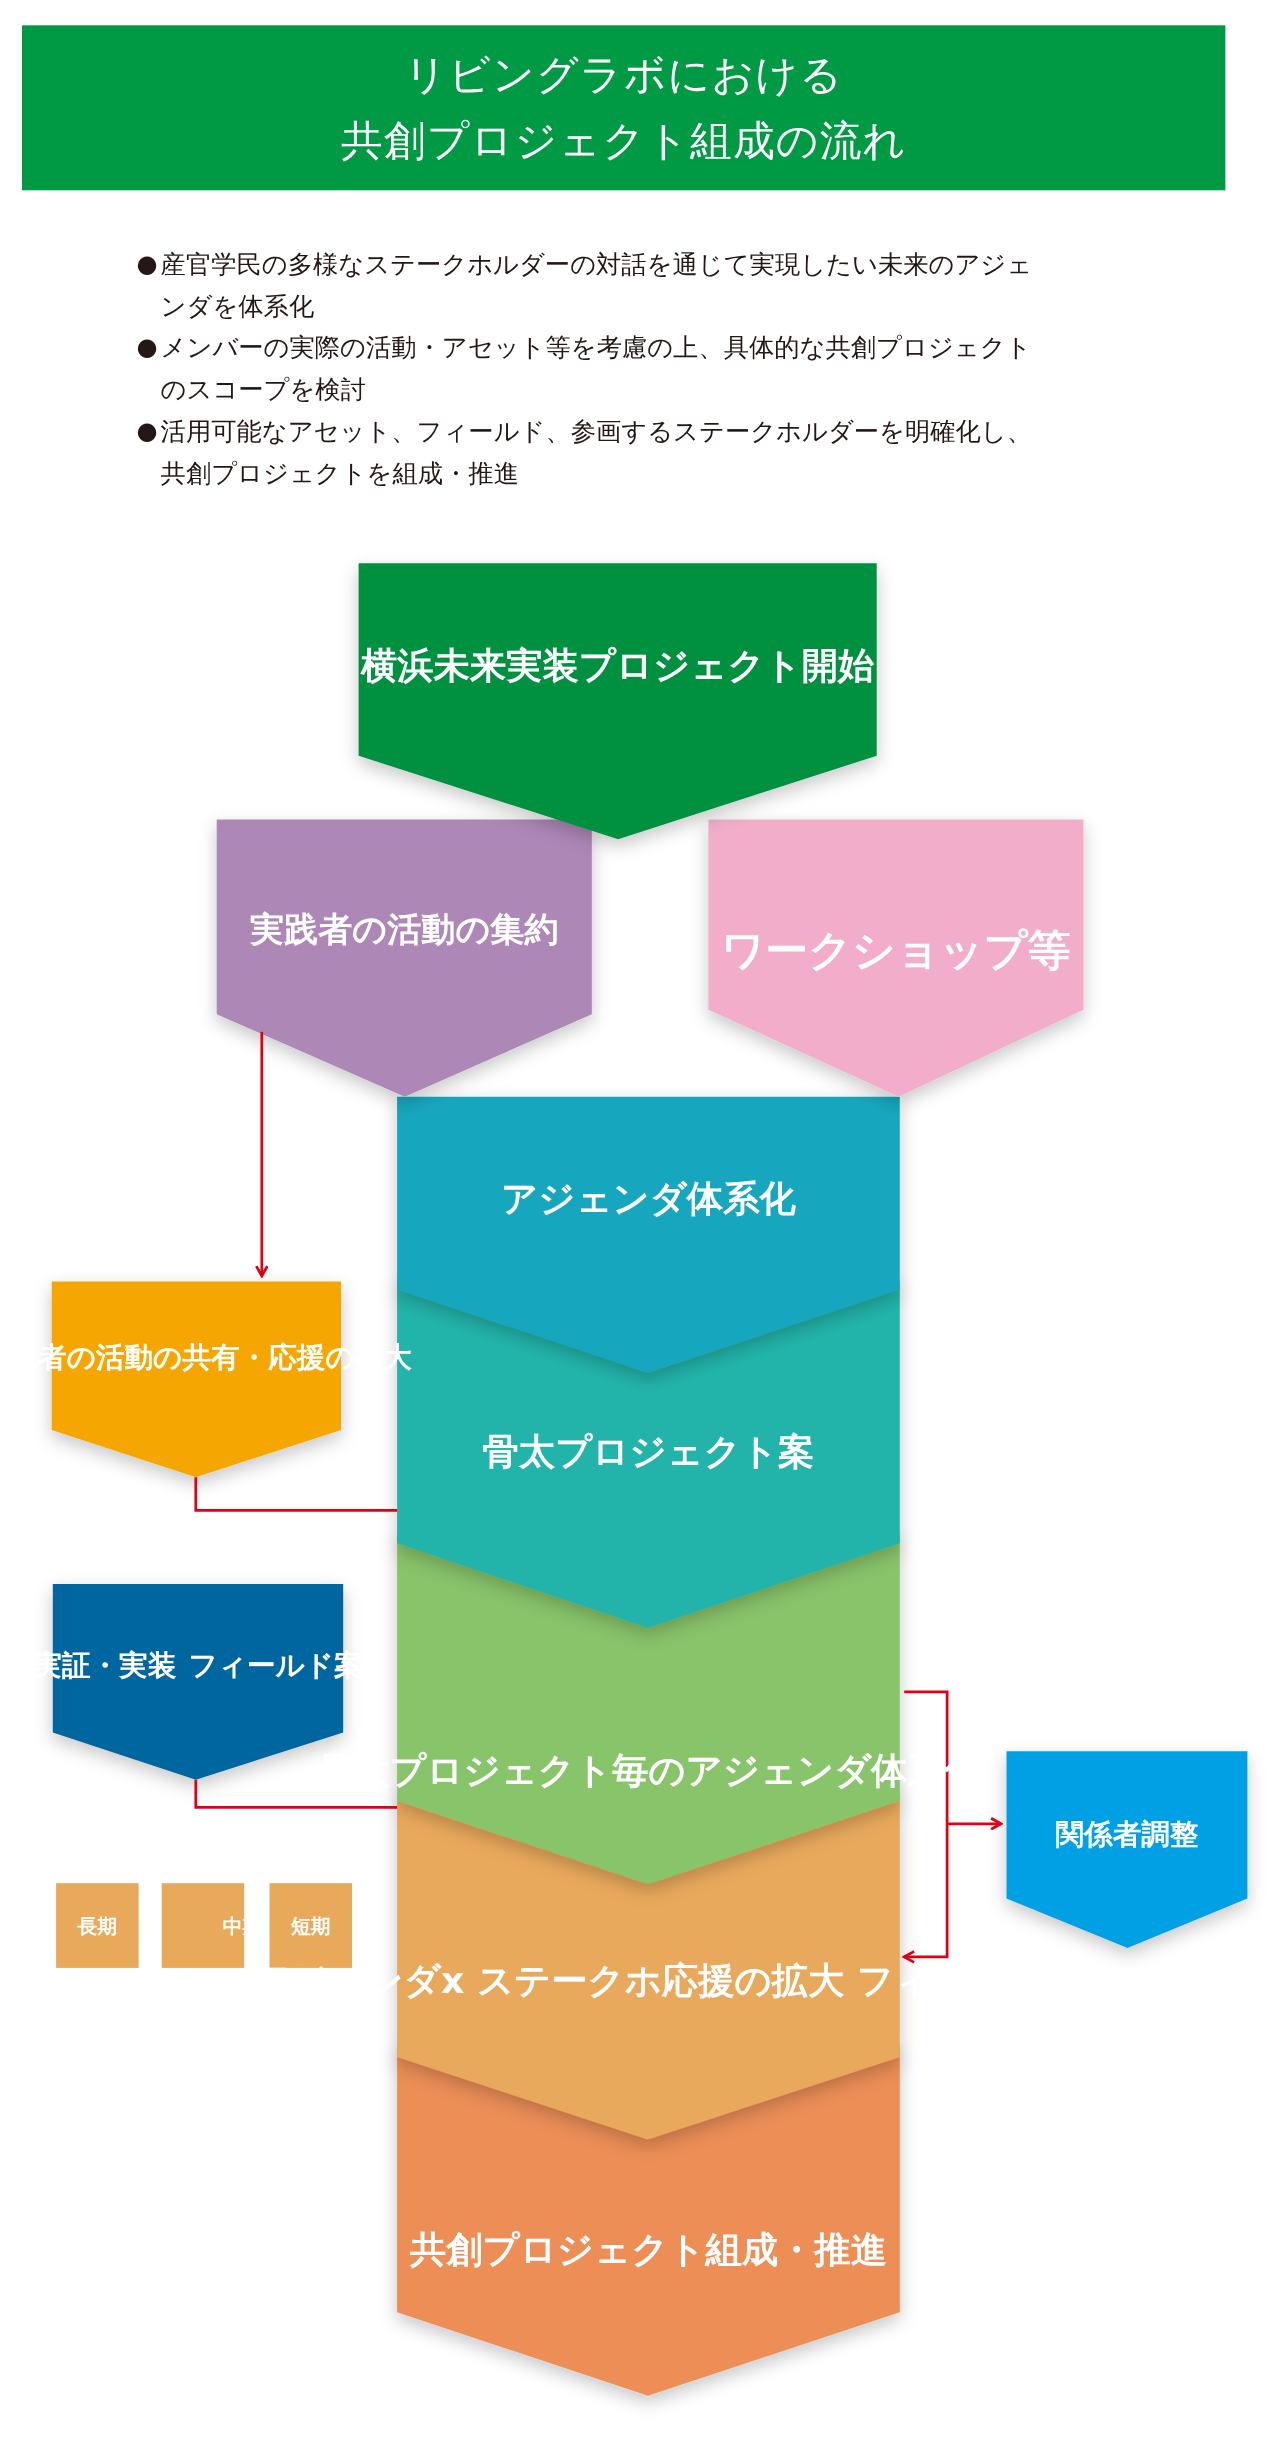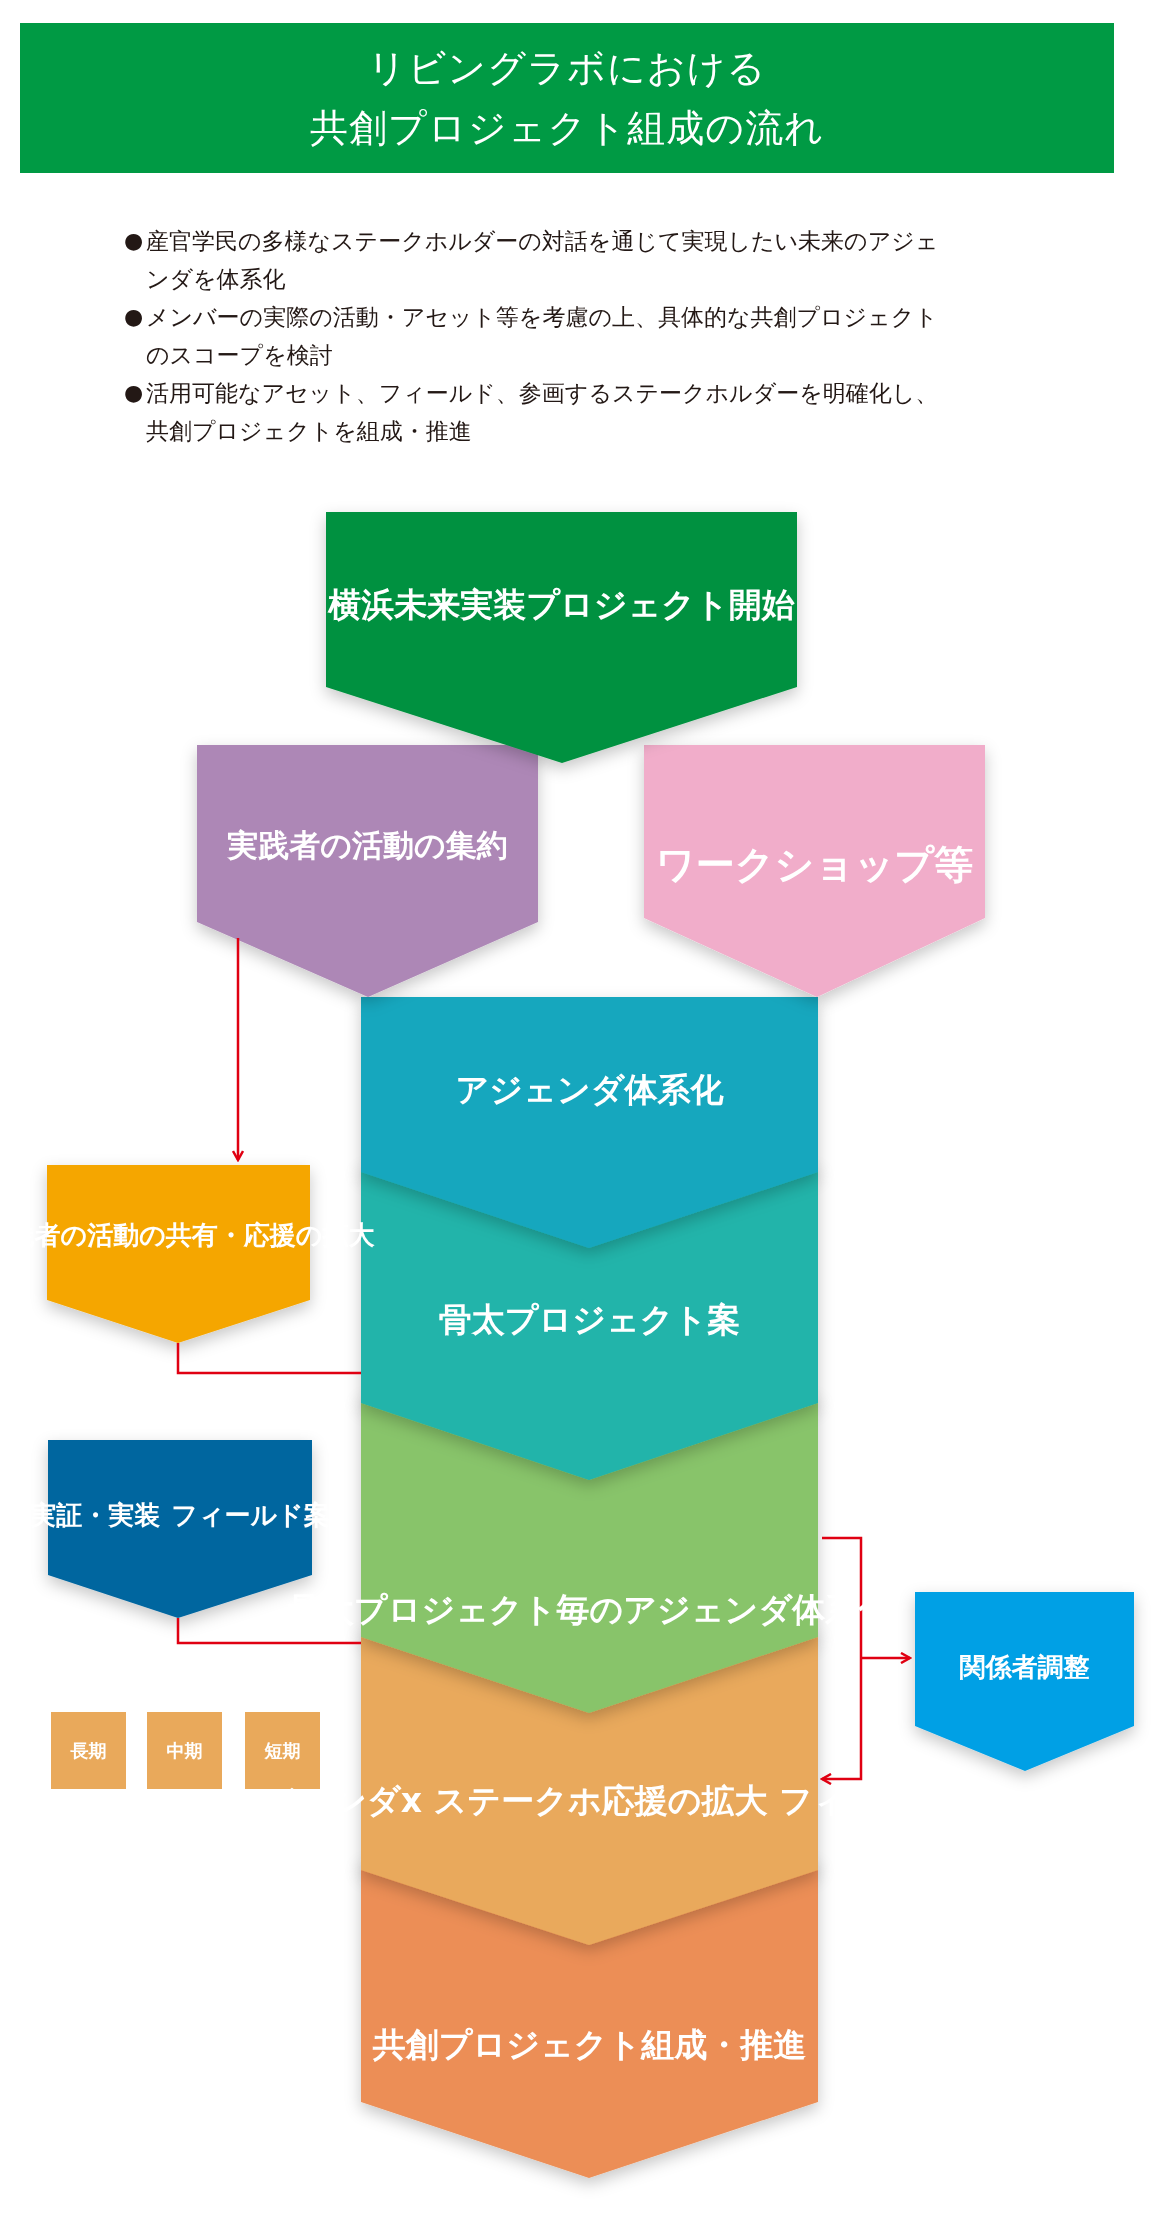--- a/index.html
+++ b/index.html
@@ -119,18 +119,18 @@
   <span>実証・実装</span>
   <span>フィールド案</span>
 </div>
 <div class="lbl" style="left:915px;top:1645px;width:219px;height:44px;font-size:26px;">
   <span>関係者調整</span>
 </div>
 
 <div class="lbl" style="left:51px;top:1712px;width:75px;height:77px;font-size:18px;">
   <span>長期</span>
 </div>
-<div class="lbl" style="left:147px;top:1712px;width:75px;height:77px;font-size:18px;">
+<div class="lbl" style="left:147px;top:1712px;width:75px;height:77px;font-size:18px;padding-left:36px;">
   <span>中期</span>
 </div>
 <div class="lbl" style="left:245px;top:1712px;width:75px;height:77px;font-size:18px;">
   <span>短期</span>
 </div>
 
 </body></html>

